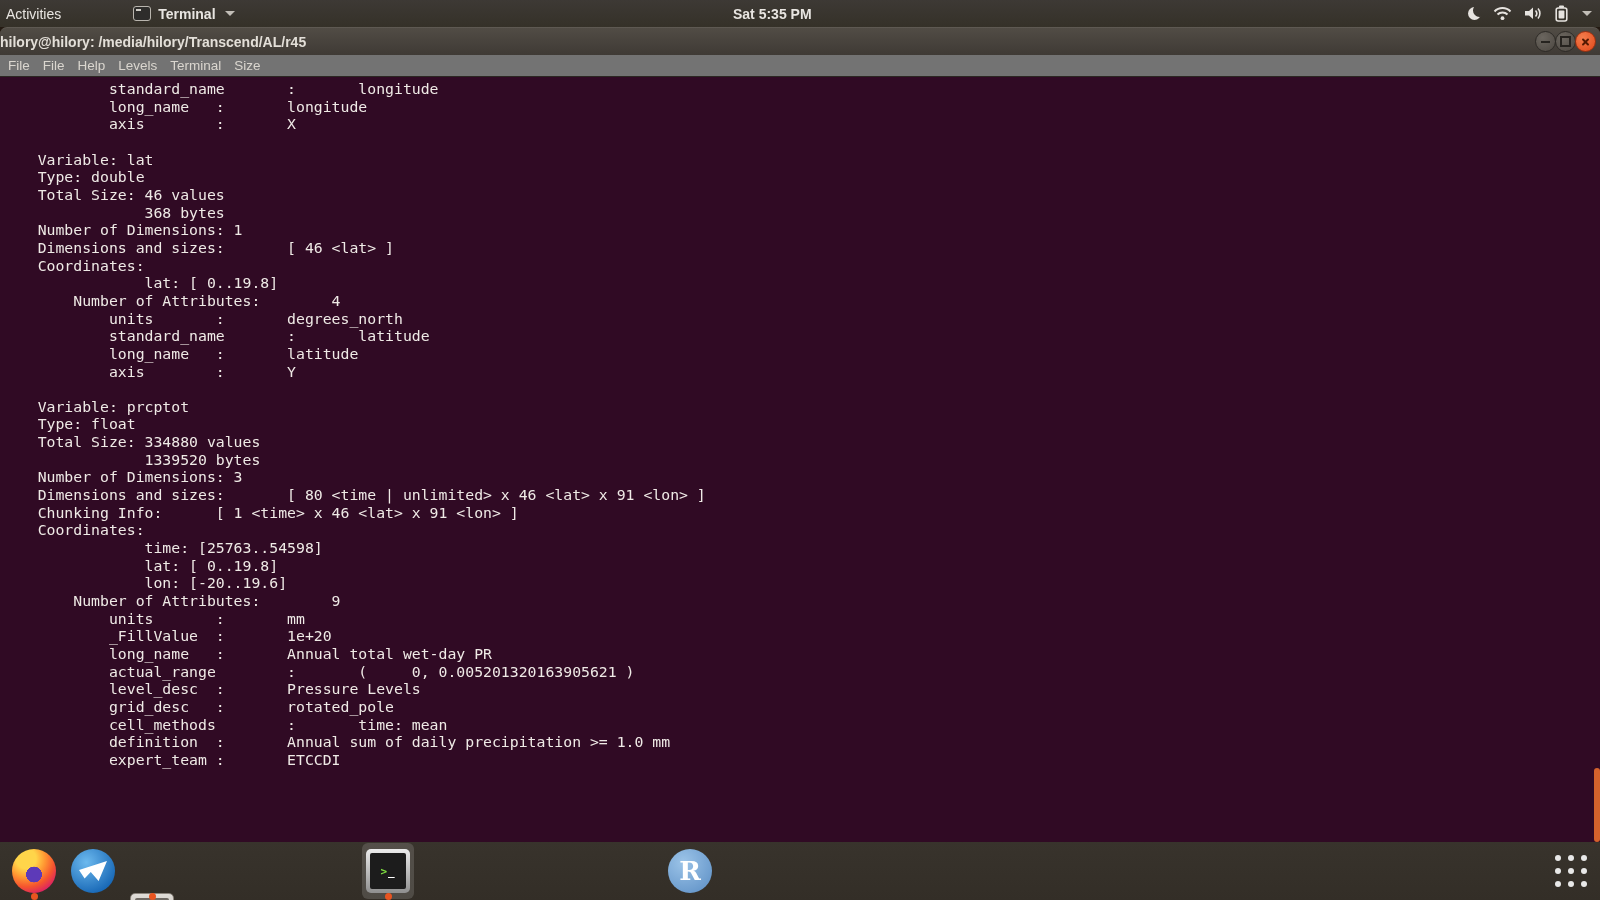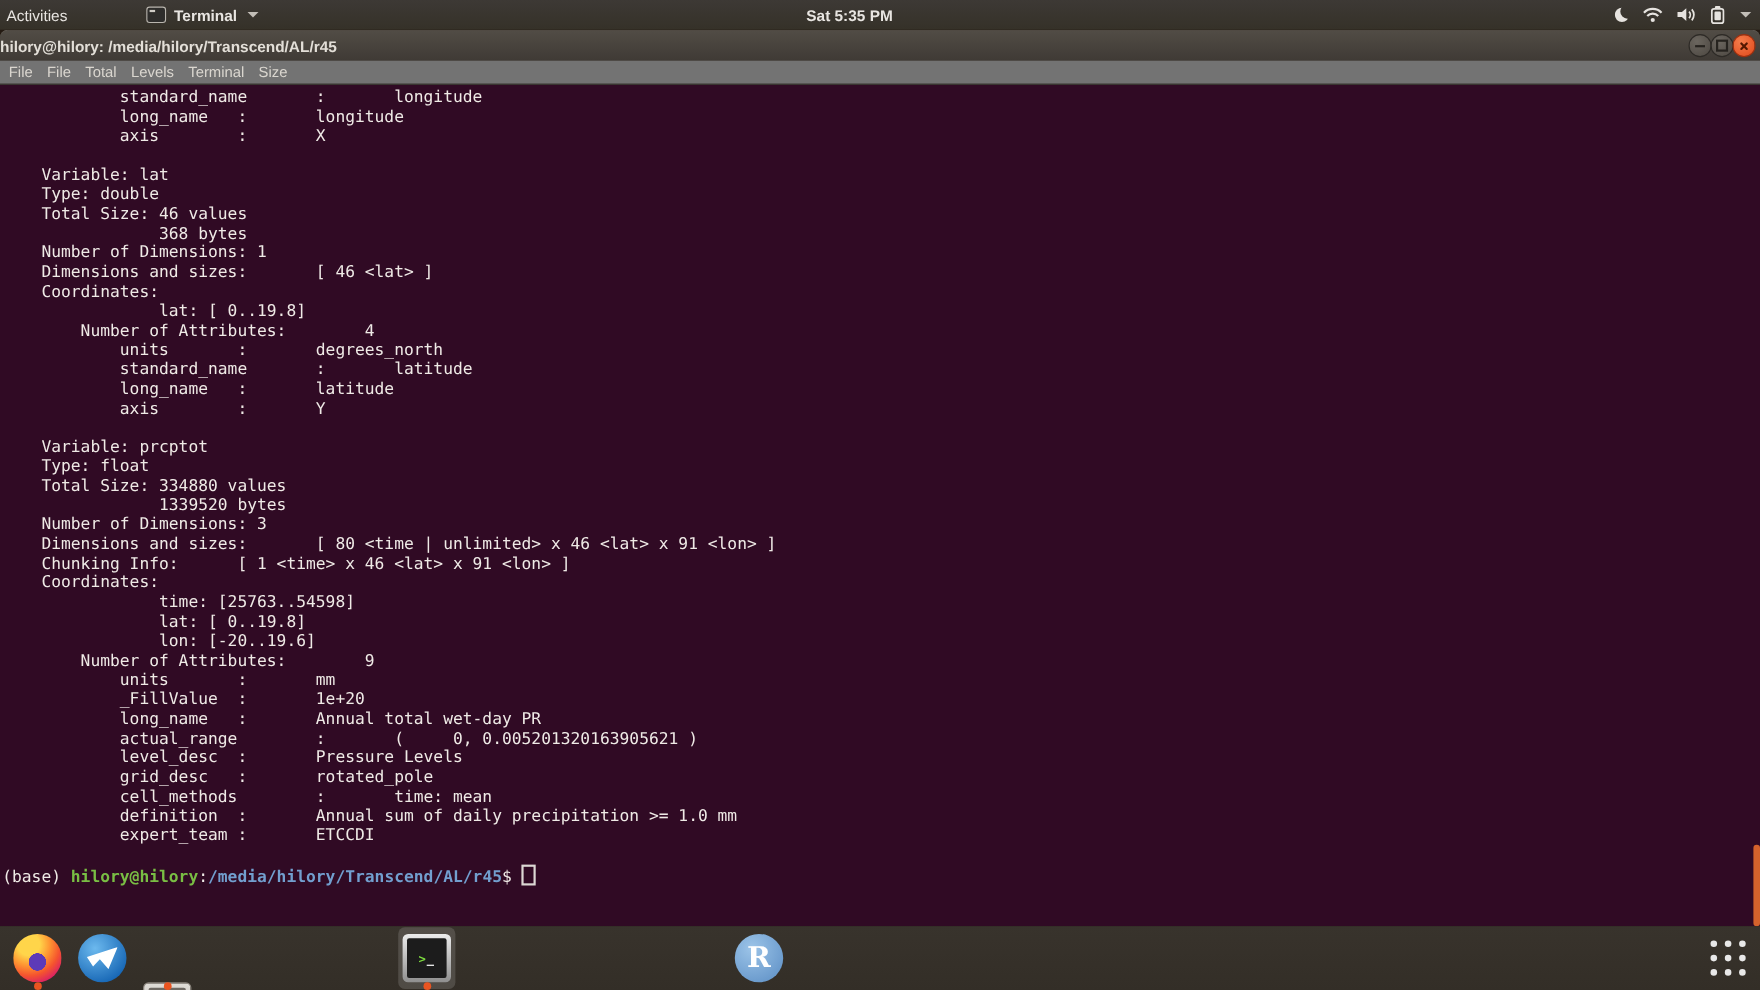--- a/index.html
+++ b/index.html
@@ -163,21 +163,21 @@
 <div class="winbtn max">
     <span class="sq"></span>
   </div>
 <div class="winbtn close">
     <span class="x"></span>
   </div>
 
 <div class="menubar">
   <span>File</span>
   <span>File</span>
-  <span>Total</span>
+  <span>Help</span>
   <span>Levels</span>
   <span>Terminal</span>
   <span>Size</span>
 </div>
 
 <div class="terminal">
   <pre>            standard_name       :       longitude
             long_name   :       longitude
             axis        :       X
 
@@ -211,21 +211,20 @@
             _FillValue  :       1e+20
             long_name   :       Annual total wet-day PR
             actual_range        :       (     0, 0.005201320163905621 )
             level_desc  :       Pressure Levels
             grid_desc   :       rotated_pole
             cell_methods        :       time: mean
             definition  :       Annual sum of daily precipitation &gt;= 1.0 mm
             expert_team :       ETCCDI
 
 </pre>
-  <div class="prompt-line"><span>(base) </span><span class="p-user">hilory@hilory</span><span>:</span><span class="p-path">/media/hilory/Transcend/AL/r45</span><span>$</span><span class="cursor"></span></div>
   <div class="scroll-thumb"></div>
 </div>
 
 <div class="dock">
   <div class="active-box"></div>
 
   <div class="app ic-firefox" style="left:12px"></div>
   <div class="app ic-thunderbird" style="left:71px">
       <span class="wing"></span>
     </div>

